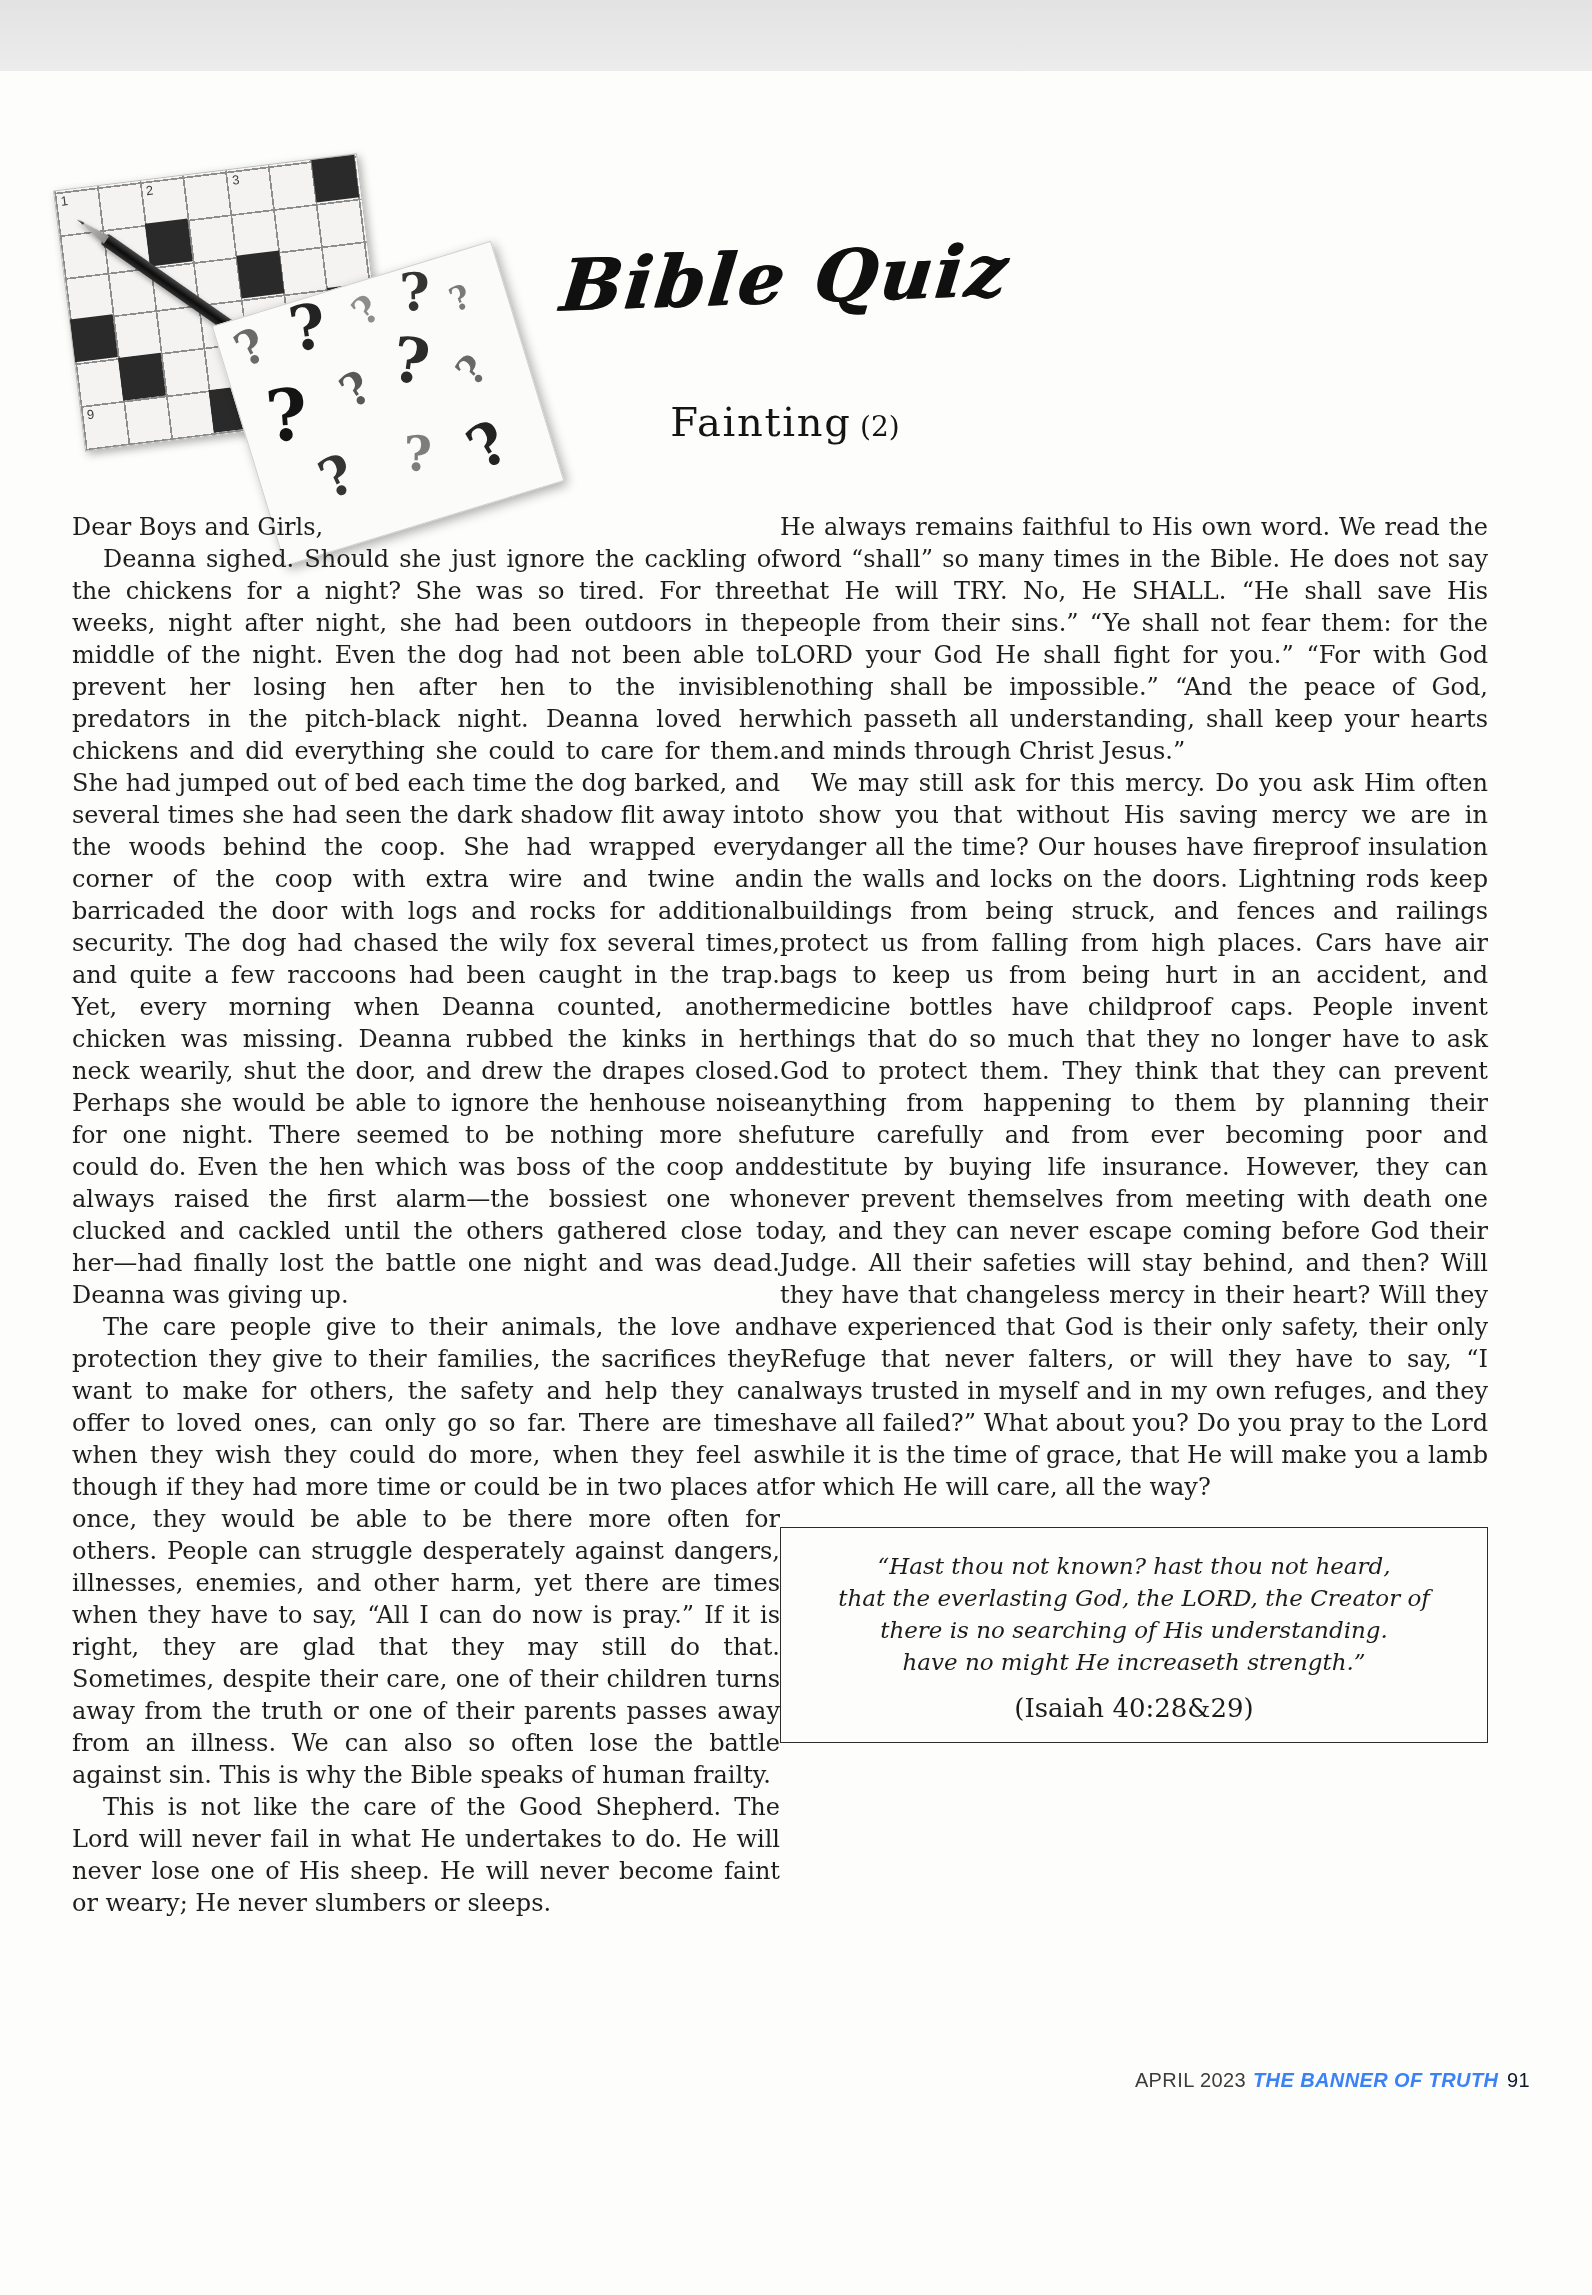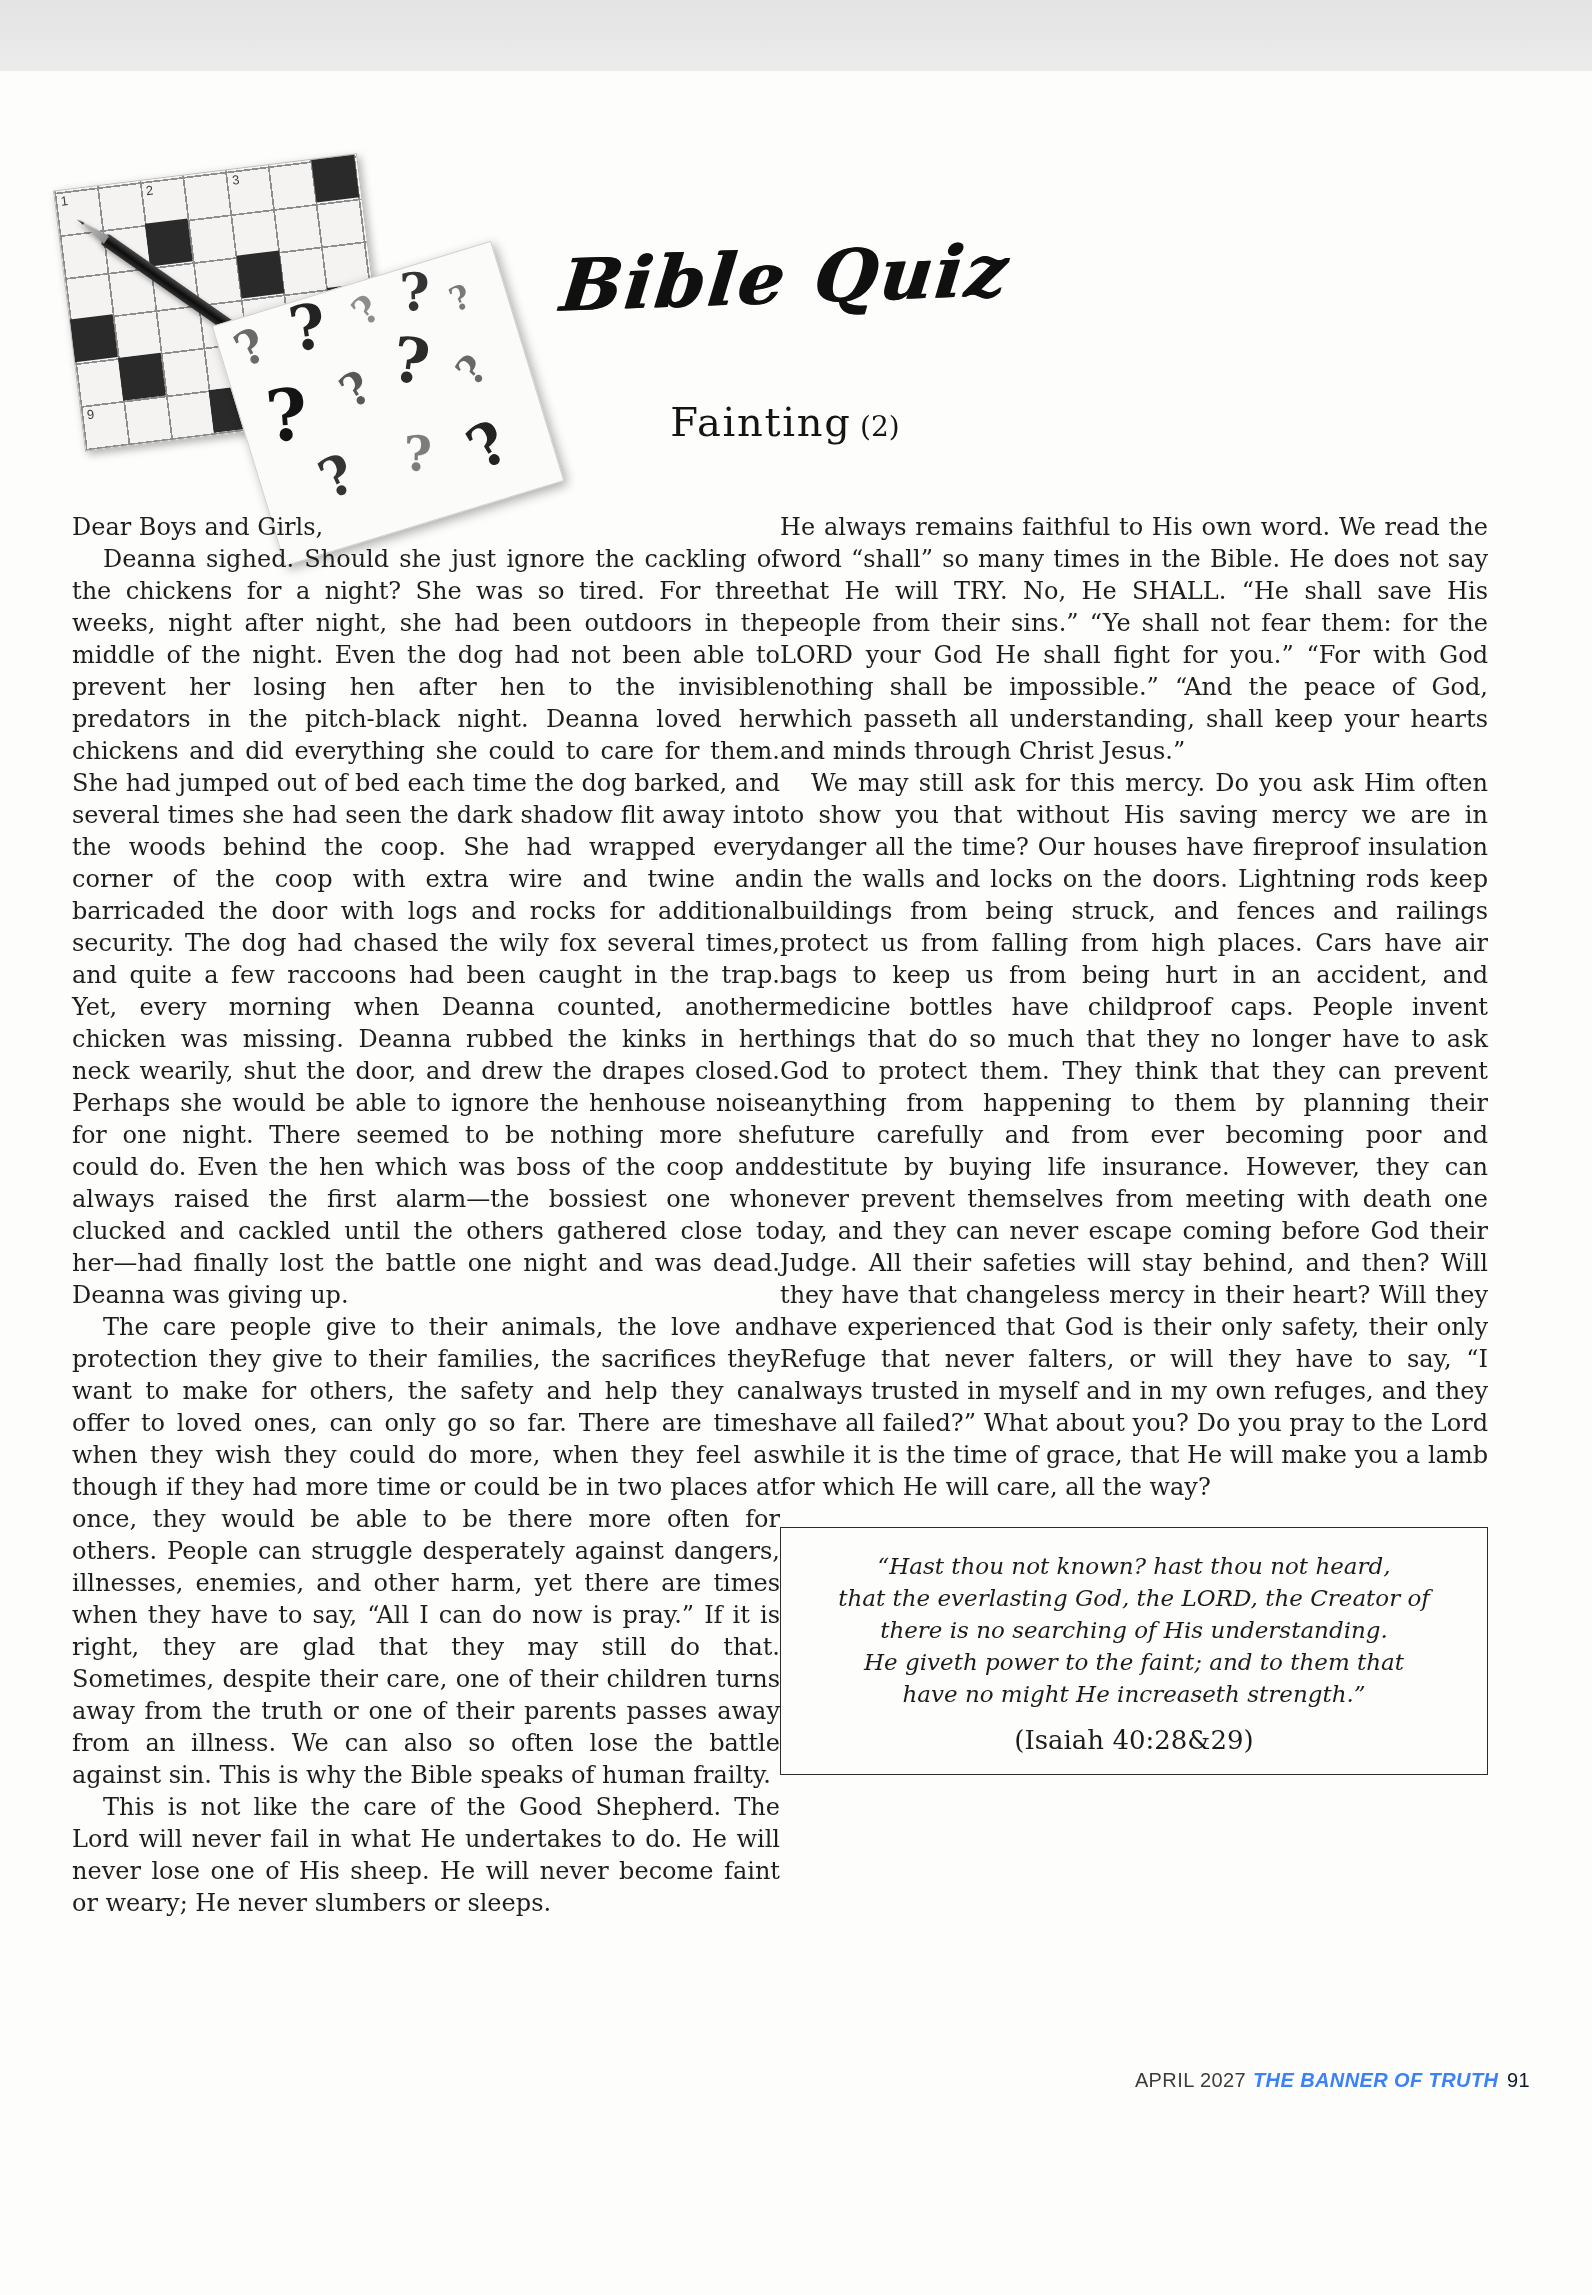--- a/index.html
+++ b/index.html
@@ -266,25 +266,24 @@
       <p>This is not like the care of the Good Shepherd. The Lord will never fail in what He undertakes to do. He will never lose one of His sheep. He will never become faint or weary; He never slumbers or sleeps.</p>
     </div>
     <div class="col">
       <p>He always remains faithful to His own word. We read the word “shall” so many times in the Bible. He does not say that He will TRY. No, He SHALL. “He shall save His people from their sins.” “Ye shall not fear them: for the LORD your God He shall fight for you.” “For with God nothing shall be impossible.” “And the peace of God, which passeth all understanding, shall keep your hearts and minds through Christ Jesus.”</p>
       <p>We may still ask for this mercy. Do you ask Him often to show you that without His saving mercy we are in danger all the time? Our houses have fireproof insulation in the walls and locks on the doors. Lightning rods keep buildings from being struck, and fences and railings protect us from falling from high places. Cars have air bags to keep us from being hurt in an accident, and medicine bottles have childproof caps. People invent things that do so much that they no longer have to ask God to protect them. They think that they can prevent anything from happening to them by planning their future carefully and from ever becoming poor and destitute by buying life insurance. However, they can never prevent themselves from meeting with death one day, and they can never escape coming before God their Judge. All their safeties will stay behind, and then? Will they have that changeless mercy in their heart? Will they have experienced that God is their only safety, their only Refuge that never falters, or will they have to say, “I always trusted in myself and in my own refuges, and they have all failed?” What about you? Do you pray to the Lord while it is the time of grace, that He will make you a lamb for which He will care, all the way?</p>
 
       <div class="quote-box">
         <div>“Hast thou not known? hast thou not heard,</div>
         <div>that the everlasting God, the LORD, the Creator of</div>
         <div>there is no searching of His understanding.</div>
-        <div>He giveth power to the faint; and to them that</div>
         <div>have no might He increaseth strength.”</div>
         <div class="quote-citation">(Isaiah 40:28&amp;29)</div>
       </div>
     </div>
   </div>
 
   <div class="footer">
-    <span class="issue">APRIL 2027</span><span class="magazine">THE BANNER OF TRUTH</span><span class="pagenum">91</span>
+    <span class="issue">APRIL 2023</span><span class="magazine">THE BANNER OF TRUTH</span><span class="pagenum">91</span>
   </div>
 
 </div>
 
 
 </body></html>

